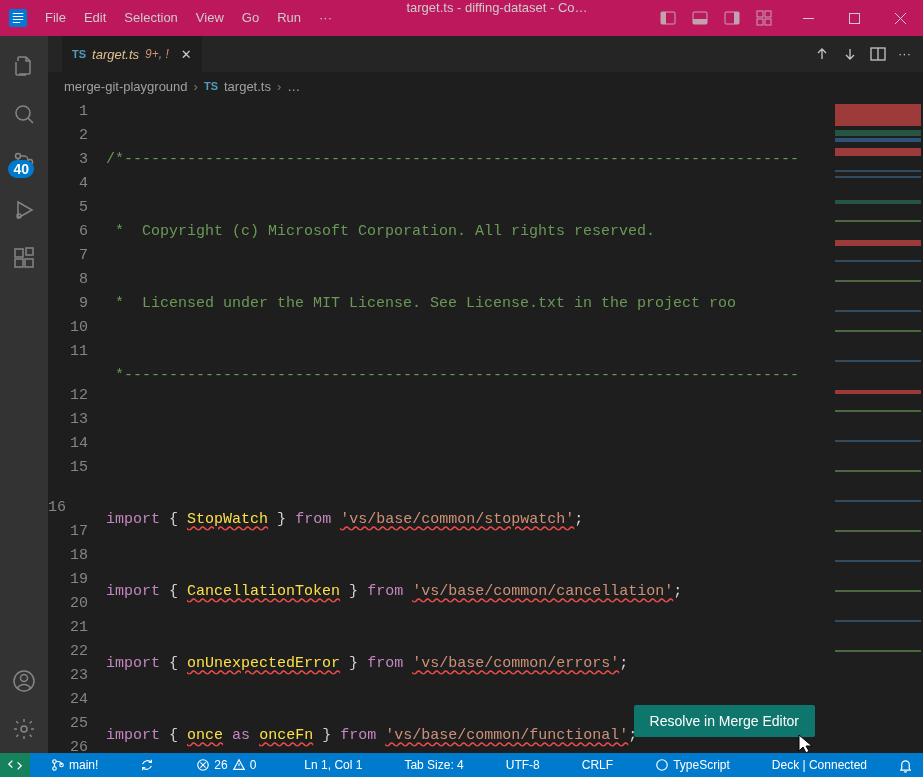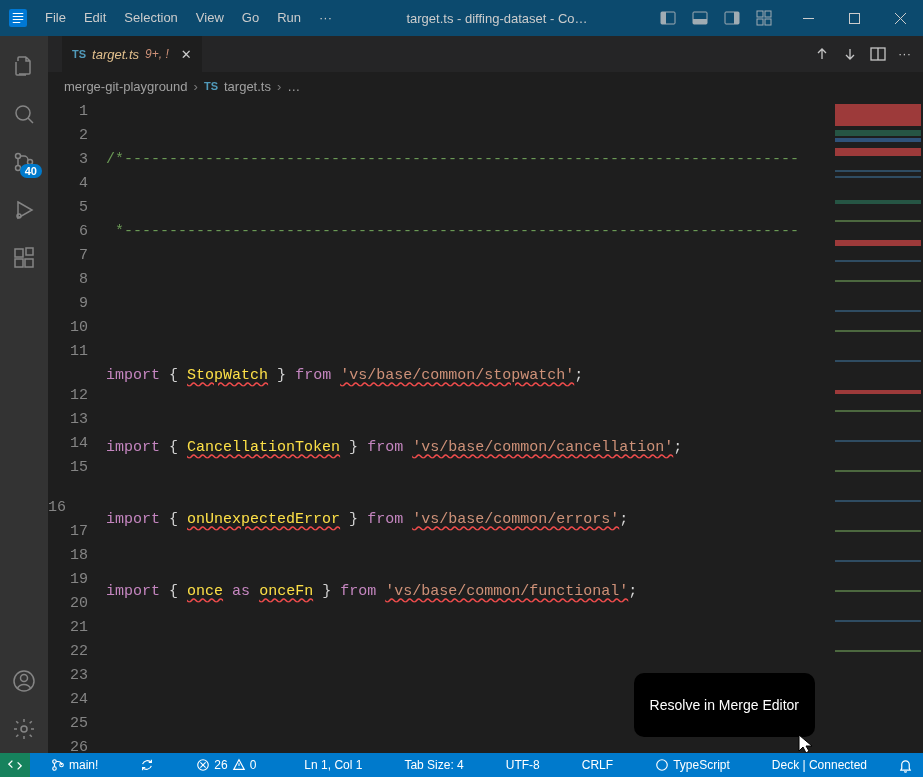--- a/index.html
+++ b/index.html
@@ -6,24 +6,24 @@
 body {
   font-family: "Segoe UI", -apple-system, sans-serif;
   background: #1e1e1e;
   color: #cccccc;
   width: 923px;
   height: 777px;
   overflow: hidden;
   font-size: 13px;
 }
 .titlebar {
-  background: #0c4a6e;
+  background: #be185d;
   height: 36px;
   display: flex;
-  align-items: center;
+  align-items: flex-start;
   color: #cccccc;
   font-size: 13px;
 }
 .titlebar-icon {
   width: 36px;
   height: 36px;
   display: flex;
   align-items: center;
   justify-content: center;
 }
@@ -60,24 +60,24 @@
   height: 48px;
   display: flex;
   align-items: center;
   justify-content: center;
   position: relative;
   color: #858585;
 }
 .activity-badge {
   position: absolute;
   bottom: 8px;
-  right: 6px;
+  right: 14px;
   background: #007acc;
   color: #fff;
-  font-size: 11px;
+  font-size: 14px;
   border-radius: 10px;
   padding: 1px 5px;
   font-weight: 700;
 }
 .activity-spacer { flex: 1; }
 
 .editor-area {
   flex: 1;
   display: flex;
   flex-direction: column;
@@ -171,25 +171,25 @@
   left: 2px;
   right: 2px;
   height: 2px;
   opacity: 0.6;
 }
 
 .resolve-btn {
   position: absolute;
   right: 108px;
   bottom: 16px;
-  background: #000000;
+  background: #0f766e;
   color: #ffffff;
-  padding: 24px 16px;
+  padding: 8px 16px;
   font-size: 14px;
-  border-radius: 10px;
+  border-radius: 2px;
   cursor: pointer;
 }
 .cursor-img {
   position: absolute;
   right: 108px;
   bottom: -2px;
   pointer-events: none;
 }
 
 .status-bar {
@@ -457,20 +457,22 @@
         <div class="line" style="justify-content:flex-end;">
             <span>25</span>
           </div>
         <div class="line" style="justify-content:flex-end;">
             <span>26</span>
           </div>
       </div>
 
       <div class="code">
         <div class="code-line"><span class="c-comment">/*---------------------------------------------------------------------------</span></div>
+        <div class="code-line"><span class="c-comment"> *  Copyright (c) Microsoft Corporation. All rights reserved.</span></div>
+        <div class="code-line"><span class="c-comment"> *  Licensed under the MIT License. See License.txt in the project roo</span></div>
         <div class="code-line"><span class="c-comment"> *---------------------------------------------------------------------------</span></div>
         <div class="code-line"></div>
         <div class="code-line"><span class="c-keyword">import</span> <span class="c-punc">{</span> <span class="c-var err-underline">StopWatch</span> <span class="c-punc">}</span> <span class="c-keyword">from</span> <span class="c-string err-underline">'vs/base/common/stopwatch'</span><span class="c-punc">;</span></div>
         <div class="code-line"><span class="c-keyword">import</span> <span class="c-punc">{</span> <span class="c-var err-underline">CancellationToken</span> <span class="c-punc">}</span> <span class="c-keyword">from</span> <span class="c-string err-underline">'vs/base/common/cancellation'</span><span class="c-punc">;</span></div>
         <div class="code-line"><span class="c-keyword">import</span> <span class="c-punc">{</span> <span class="c-var err-underline">onUnexpectedError</span> <span class="c-punc">}</span> <span class="c-keyword">from</span> <span class="c-string err-underline">'vs/base/common/errors'</span><span class="c-punc">;</span></div>
         <div class="code-line"><span class="c-keyword">import</span> <span class="c-punc">{</span> <span class="c-var err-underline">once</span> <span class="c-keyword">as</span> <span class="c-var err-underline">onceFn</span> <span class="c-punc">}</span> <span class="c-keyword">from</span> <span class="c-string err-underline">'vs/base/common/functional'</span><span class="c-punc">;</span></div>
         
         
         
         

